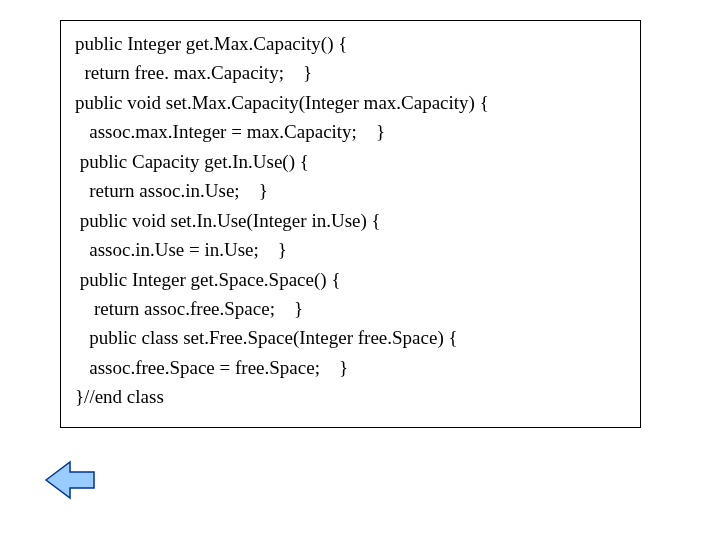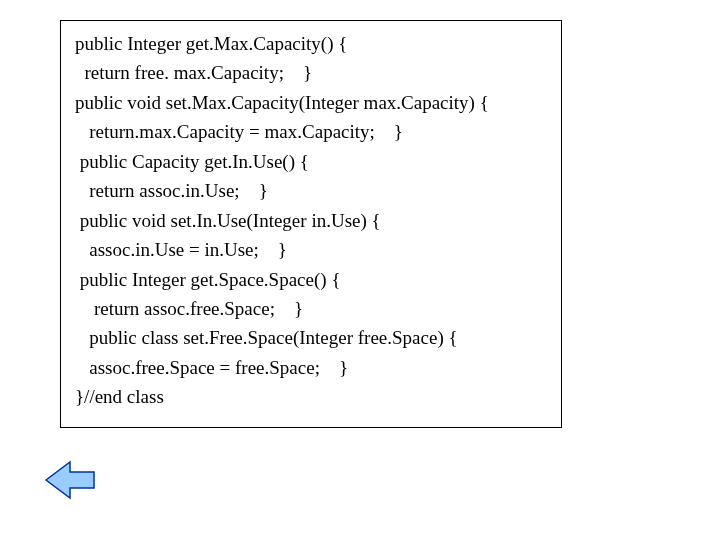--- a/index.html
+++ b/index.html
@@ -10,21 +10,21 @@
     background: #ffffff;
     font-family: "Times New Roman", Times, serif;
     font-size: 19px;
     color: #000;
     overflow: hidden;
   }
   .code-box {
     position: absolute;
     left: 60px;
     top: 20px;
-    width: 502px;
+    width: 581px;
     height: 408px;
     border: 1px solid #000;
     box-sizing: border-box;
     padding: 8px 10px 8px 14px;
     line-height: 1.55;
   }
   .line { white-space: pre; }
   .back-nav {
     position: absolute;
     left: 44px;
@@ -35,21 +35,21 @@
   }
   .back-nav svg { display: block; }
 </style>
 </head>
 <body>
 
 <div class="code-box">
   <div class="line">public Integer get.Max.Capacity() {</div>
   <div class="line">  return free. max.Capacity;    }</div>
   <div class="line">public void set.Max.Capacity(Integer max.Capacity) {</div>
-  <div class="line">   return.max.Capacity = max.Capacity;    }</div>
+  <div class="line">   assoc.max.Integer = max.Capacity;    }</div>
   <div class="line"> public Capacity get.In.Use() {</div>
   <div class="line">   return assoc.in.Use;    }</div>
   <div class="line"> public void set.In.Use(Integer in.Use) {</div>
   <div class="line">   assoc.in.Use = in.Use;    }</div>
   <div class="line"> public Integer get.Space.Space() {</div>
   <div class="line">    return assoc.free.Space;    }</div>
   <div class="line">   public class set.Free.Space(Integer free.Space) {</div>
   <div class="line">   assoc.free.Space = free.Space;    }</div>
   <div class="line">}//end class</div>
 </div>

